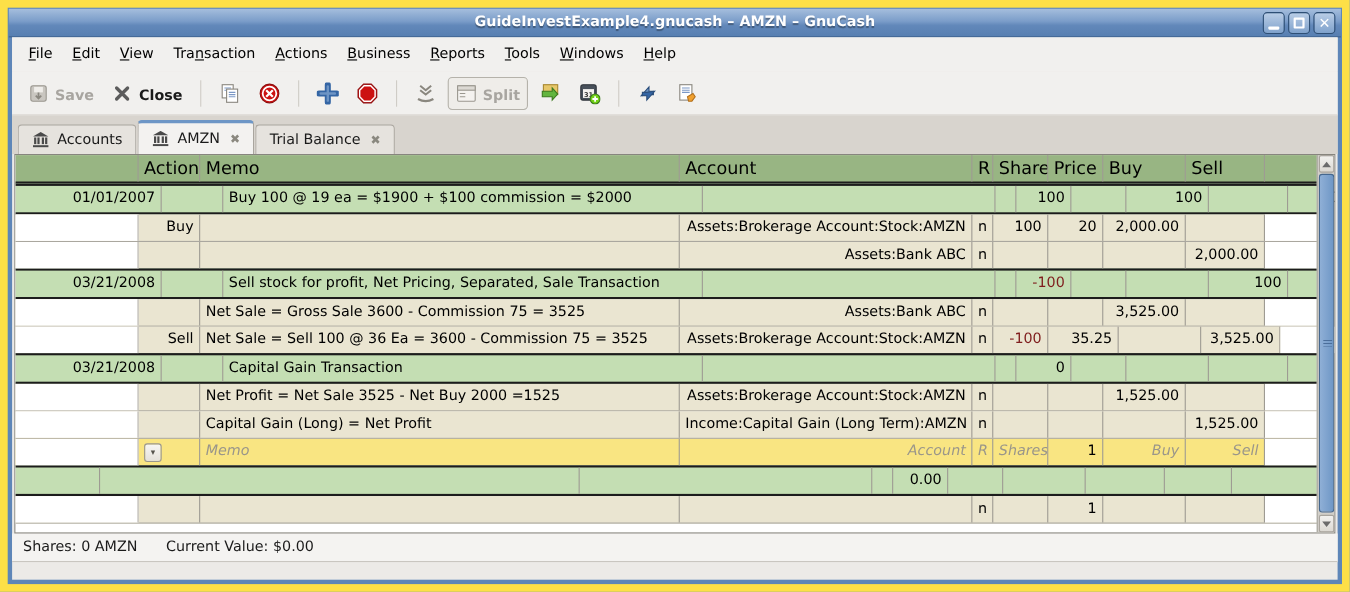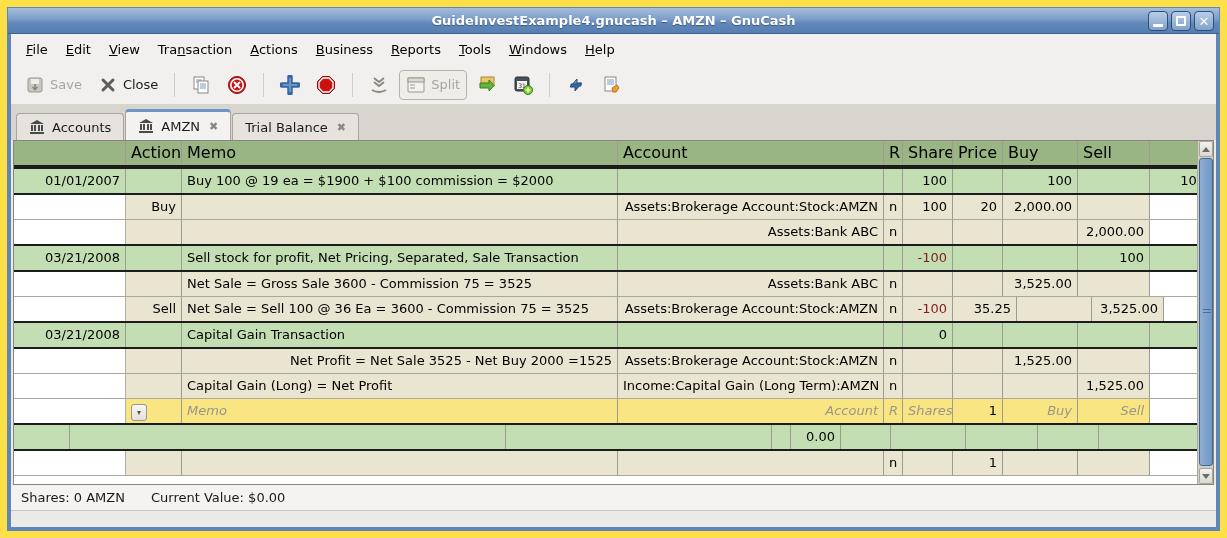--- a/index.html
+++ b/index.html
@@ -24,42 +24,42 @@
   .content { position:absolute; top:27px; left:4px; right:4px; bottom:4px; background:#eceae7;
     display:flex; flex-direction:column; }
 
   
   .menubar { height:31px; background:#f1f0ee; display:flex; align-items:center; padding:0 6px; flex:0 0 auto; }
   .menu-item { font-size:13px; color:#000; padding:5px 9px; }
   .menu-item u { text-decoration:underline; }
 
   
   .toolbar { height:40px; background:#f1f0ee; border-bottom:1px solid #d6d3cd; display:flex; align-items:center; padding:0 8px; gap:4px; flex:0 0 auto; }
-  .tool-btn { display:flex; align-items:center; gap:5px; padding:4px 6px; border-radius:4px; font-size:13px; color:#1a1a1a; }
+  .tool-btn { display:flex; align-items:flex-end; gap:5px; padding:4px 6px; border-radius:4px; font-size:13px; color:#1a1a1a;font-weight:bold; }
   .tool-btn.disabled { color:#a8a5a0; }
   .tool-sep { width:1px; height:24px; background:#cfccc6; margin:0 6px; }
   .toggle-btn { border:1px solid #b5b2aa; background:#efede9; }
   .icon { display:inline-flex; align-items:center; justify-content:center; width:20px; height:20px; }
 
   
   .tabbar { height:35px; background:#d8d4ce; display:flex; align-items:flex-end; padding:0 0 0 5px; gap:1px; flex:0 0 auto; }
   .tab { display:flex; align-items:center; gap:7px; height:27px; padding:0 12px; font-size:13px;
     background:#e6e3de; border:1px solid #a9a59e; border-bottom:none; border-radius:4px 4px 0 0; color:#1a1a1a; }
   .tab.active { height:31px; background:#f3f2f0; border-top:3px solid #6d96c6; }
   .tab-close { color:#8a887f; font-size:11px; font-weight:bold; line-height:1; margin-left:2px; }
 
   
   .register { flex:0 0 345px; position:relative; background:#fff; border:1px solid #87857e; margin:0 2px; overflow:hidden; }
   .table { position:absolute; left:0; top:0; width:1197px; }
   .trow { display:flex; width:1197px; }
   .tcell { height:24px; line-height:23px; font-size:13px; padding:0 5px; border-right:1px solid #9e9b93;
     overflow:hidden; white-space:nowrap; flex:0 0 auto; color:#000; }
   .trow-header { background:#98b583; border-bottom:2px solid #1c1c1c; }
   .trow-header .tcell { font-size:16px; }
-  .trow-txn { background:#c4deb3; border-top:2px solid #1c1c1c; border-bottom:2px solid #1c1c1c; }
+  .trow-txn { background:#c4deb3; border-top:2px solid #1c1c1c; border-bottom:2px solid #1c1c1c;padding-left:21px; }
   .trow-split { background:#eae5d1; }
   .trow-split.gray-bottom { border-bottom:1px solid #aaa79f; }
   .trow-edit { background:#f9e582; }
   .cell-white { background:#fff; border-right-color:#b3b0a8; }
   .al { text-align:left; } .ar { text-align:right; } .ac { text-align:center; }
   .neg { color:#7f1d1d; }
   .placeholder { color:#9a968a; font-style:italic; }
   .combo-btn { display:inline-block; width:16px; height:17px; margin-top:3px; border:1px solid #9a978f; border-radius:3px;
     background:linear-gradient(#f7f6f4,#e4e1db); font-size:8px; line-height:15px; text-align:center; color:#55534d; }
 
@@ -364,21 +364,21 @@
             <div class="tcell ac" style="width: 19px;"></div>
             <div class="tcell ar" style="width: 50px;">0</div>
             <div class="tcell ar" style="width: 50px;"></div>
             <div class="tcell ar" style="width: 75px;"></div>
             <div class="tcell ar" style="width: 72px;"></div>
             <div class="tcell ar" style="width: 61px;">0</div>
           </div>
           <div class="trow trow-split gray-bottom">
             <div class="tcell ar cell-white" style="width: 112px;"></div>
             <div class="tcell ar" style="width: 56px;"></div>
-            <div class="tcell al" style="width: 436px; text-align: right;">Net Profit = Net Sale 3525 - Net Buy 2000 =1525</div>
+            <div class="tcell al" style="width: 436px;">Net Profit = Net Sale 3525 - Net Buy 2000 =1525</div>
             <div class="tcell ar" style="width: 266px;">Assets:Brokerage Account:Stock:AMZN</div>
             <div class="tcell ac" style="width: 19px;">n</div>
             <div class="tcell ar" style="width: 50px;"></div>
             <div class="tcell ar" style="width: 50px;"></div>
             <div class="tcell ar" style="width: 75px;">1,525.00</div>
             <div class="tcell ar" style="width: 72px;"></div>
             <div class="tcell ar cell-white" style="width: 61px;"></div>
           </div>
           <div class="trow trow-split gray-bottom">
             <div class="tcell ar cell-white" style="width: 112px;"></div>

